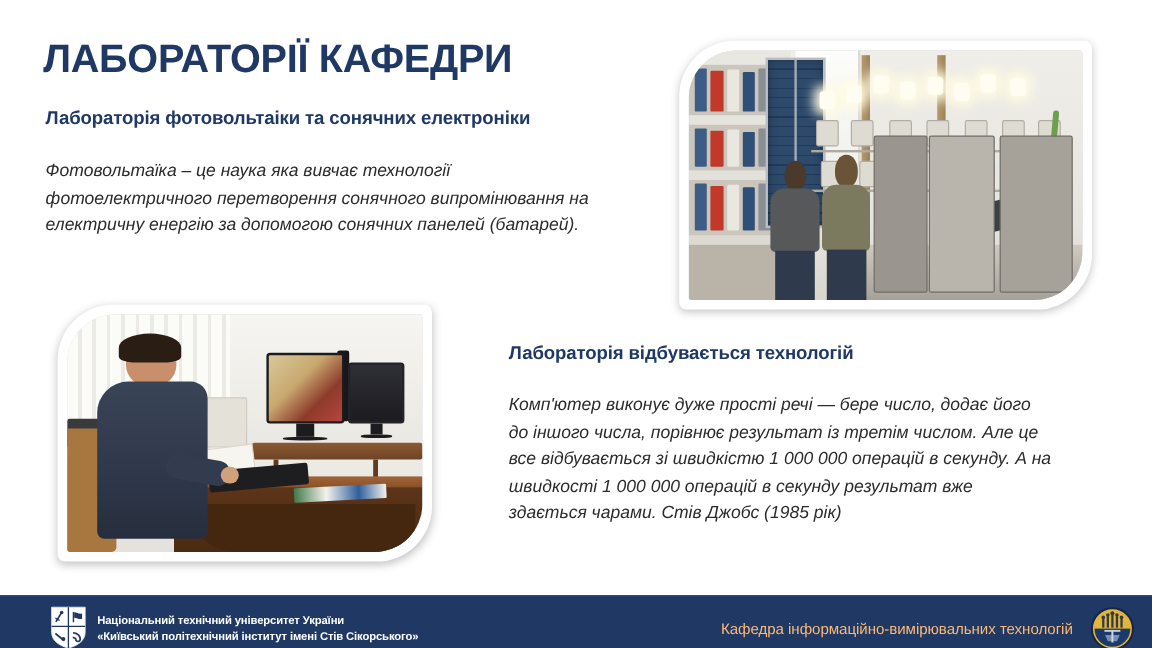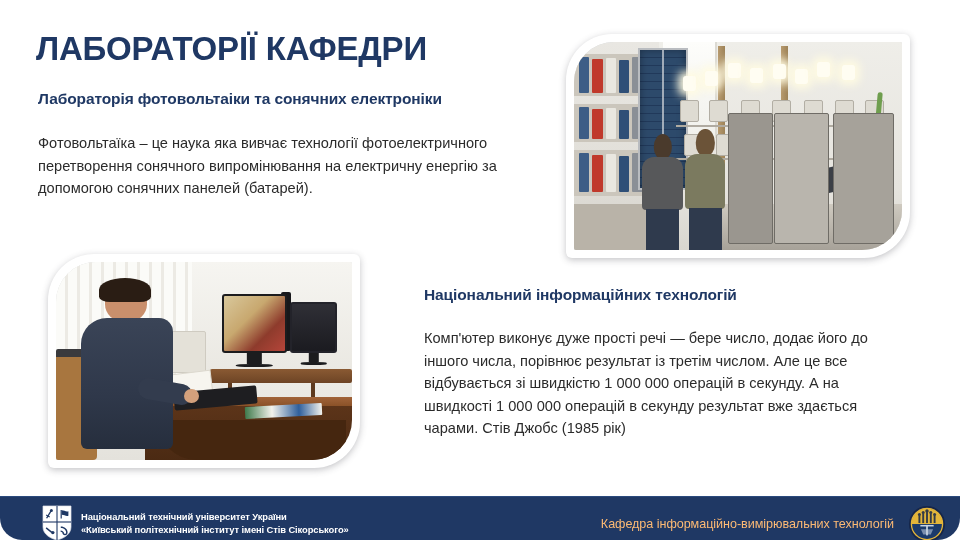--- a/index.html
+++ b/index.html
@@ -10,21 +10,20 @@
   }
   body {
     font-family: "Liberation Sans", sans-serif;
   }
   .slide {
     position: relative;
     width: 960px;
     height: 540px;
     background: #ffffff;
     overflow: hidden;
-    border-radius: 22px;
   }
 
   
   .slide-title {
     position: absolute;
     left: 36px;
     top: 30px;
     width: 520px;
     font-size: 33px;
     line-height: 38px;
@@ -48,20 +47,21 @@
   .heading-pv { left: 38px; top: 89px; }
   .heading-it { left: 424px; top: 285px; }
 
   
   .body-text {
     position: absolute;
     font-size: 14.6px;
     line-height: 22.5px;
     color: #2b2b2b;
     font-weight: normal;
+    font-style: italic;
   }
   .text-pv {
     left: 38px;
     top: 132px;
     width: 470px;
   }
   .text-it {
     left: 424px;
     top: 327px;
     width: 452px;
@@ -467,21 +467,21 @@
 </head>
 <body>
 
 <div class="slide">
 
   <div class="slide-title">ЛАБОРАТОРІЇ КАФЕДРИ</div>
 
   <div class="section-heading heading-pv">Лабораторія фотовольтаіки та сонячних електроніки</div>
   <div class="body-text text-pv">Фотовольтаїка – це наука яка вивчає технології фотоелектричного перетворення сонячного випромінювання на електричну енергію за допомогою сонячних панелей (батарей).</div>
 
-  <div class="section-heading heading-it">Національний інформаційних технологій</div>
+  <div class="section-heading heading-it">Лабораторія відбувається технологій</div>
   <div class="body-text text-it">Комп'ютер виконує дуже прості речі — бере число, додає його до іншого числа, порівнює результат із третім числом. Але це все відбувається зі швидкістю 1 000 000 операцій в секунду. А на швидкості 1 000 000 операцій в секунду результат вже здається чарами. Стів Джобс (1985 рік)</div>
 
   <div class="photo-frame shape-a photo-pv">
     <div class="photo-inner">
       <div class="pv-scene">
         <div class="pv-wall"></div>
         <div class="pv-window"></div>
 
         <div class="pv-shelf s1">
           <div class="pv-books">

